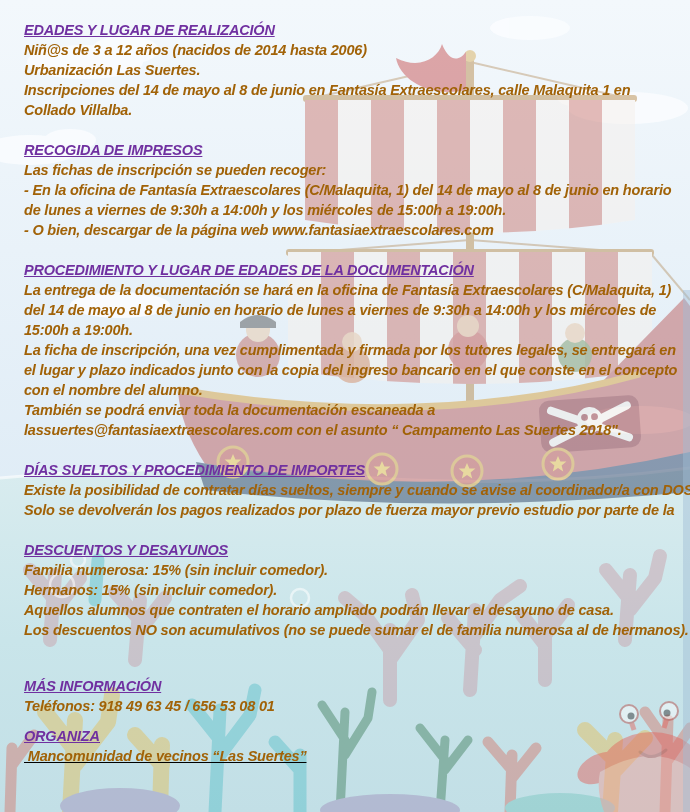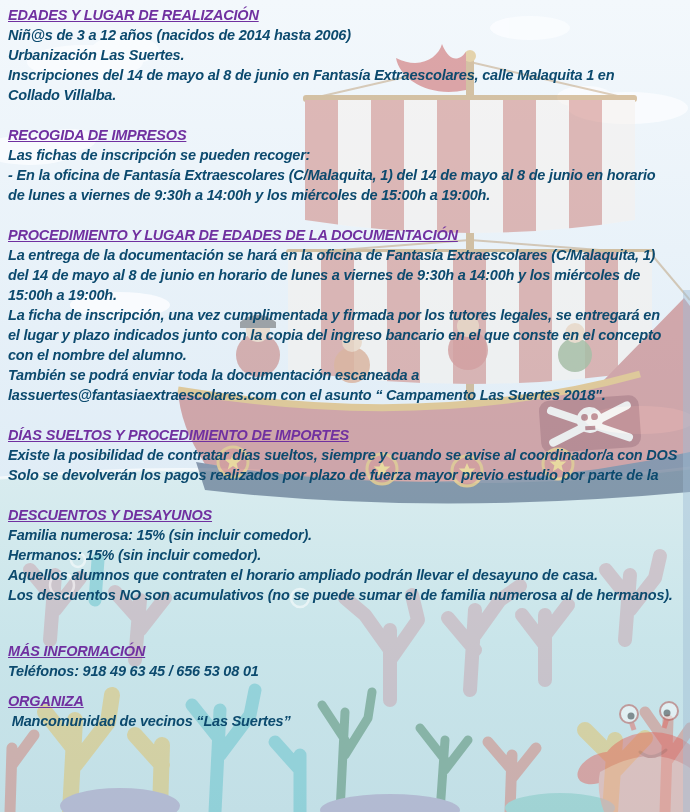--- a/index.html
+++ b/index.html
@@ -7,40 +7,40 @@
     width: 690px; height: 812px;
     position: relative; overflow: hidden;
     background: #eef5fb;
     font-family: "Liberation Sans", sans-serif;
   }
   .bg-art {
     position: absolute; inset: 0; z-index: 0; pointer-events: none;
   }
   .content {
     position: absolute; inset: 0; z-index: 1;
-    padding: 5px 8px; box-sizing: border-box;
+    padding: 20px 8px; box-sizing: border-box; margin-left: 16px;
   }
   .doc-section { margin: 20px 0 0 0; }
   .doc-section:first-child { margin-top: 0; }
   .doc-section.sec-mas-informacion { margin-top: 36px; }
-  .doc-section.sec-organiza { margin-top: 10px; }
+  .doc-section.sec-organiza { margin-top: 10px; text-decoration: underline; }
   .doc-section h2 {
     margin: 0;
     font-size: 14.5px; line-height: 20px;
     font-weight: 700; font-style: italic;
     color: #7030A0;
     text-decoration: underline;
     letter-spacing: -0.2px;
     white-space: pre;
   }
   .line {
     margin: 0;
     font-size: 14.5px; line-height: 20px;
     font-weight: 700; font-style: italic;
-    color: #0c4a6e;
+    color: #a16207;
     letter-spacing: -0.2px;
     white-space: pre;
   }
 </style>
 </head>
 <body>
 
 <svg class="bg-art" width="690" height="812" viewBox="0 0 690 812" xmlns="http://www.w3.org/2000/svg">
   <defs>
     <linearGradient id="skyGrad" x1="0" y1="0" x2="0" y2="1">
@@ -237,20 +237,21 @@
         <p class="line">Niñ@s de 3 a 12 años (nacidos de 2014 hasta 2006)</p>
         <p class="line">Urbanización Las Suertes.</p>
         <p class="line">Inscripciones del 14 de mayo al 8 de junio en Fantasía Extraescolares, calle Malaquita 1 en</p>
         <p class="line">Collado Villalba.</p>
       </section>
       <section class="doc-section sec-recogida">
         <h2>RECOGIDA DE IMPRESOS</h2>
         <p class="line">Las fichas de inscripción se pueden recoger:</p>
         <p class="line">- En la oficina de Fantasía Extraescolares (C/Malaquita, 1) del 14 de mayo al 8 de junio en horario</p>
         <p class="line">de lunes a viernes de 9:30h a 14:00h y los miércoles de 15:00h a 19:00h.</p>
+        <p class="line">- O bien, descargar de la página web www.fantasiaextraescolares.com</p>
       </section>
       <section class="doc-section sec-procedimiento">
         <h2>PROCEDIMIENTO Y LUGAR DE EDADES DE LA DOCUMENTACIÓN</h2>
         <p class="line">La entrega de la documentación se hará en la oficina de Fantasía Extraescolares (C/Malaquita, 1)</p>
         <p class="line">del 14 de mayo al 8 de junio en horario de lunes a viernes de 9:30h a 14:00h y los miércoles de</p>
         <p class="line">15:00h a 19:00h.</p>
         <p class="line">La ficha de inscripción, una vez cumplimentada y firmada por los tutores legales, se entregará en</p>
         <p class="line">el lugar y plazo indicados junto con la copia del ingreso bancario en el que conste en el concepto</p>
         <p class="line">con el nombre del alumno.</p>
         <p class="line">También se podrá enviar toda la documentación escaneada a</p>

